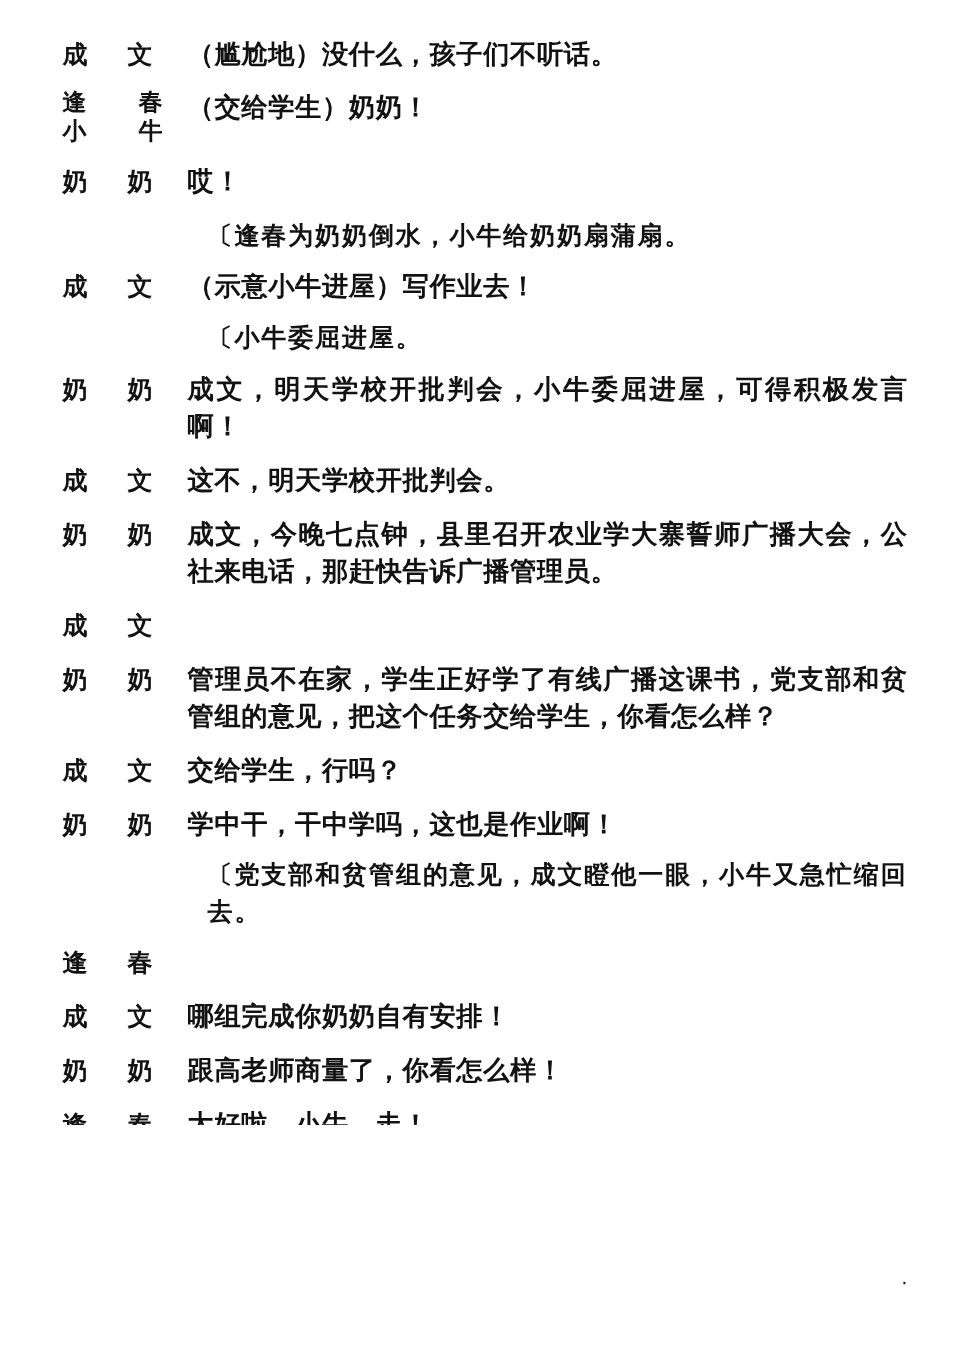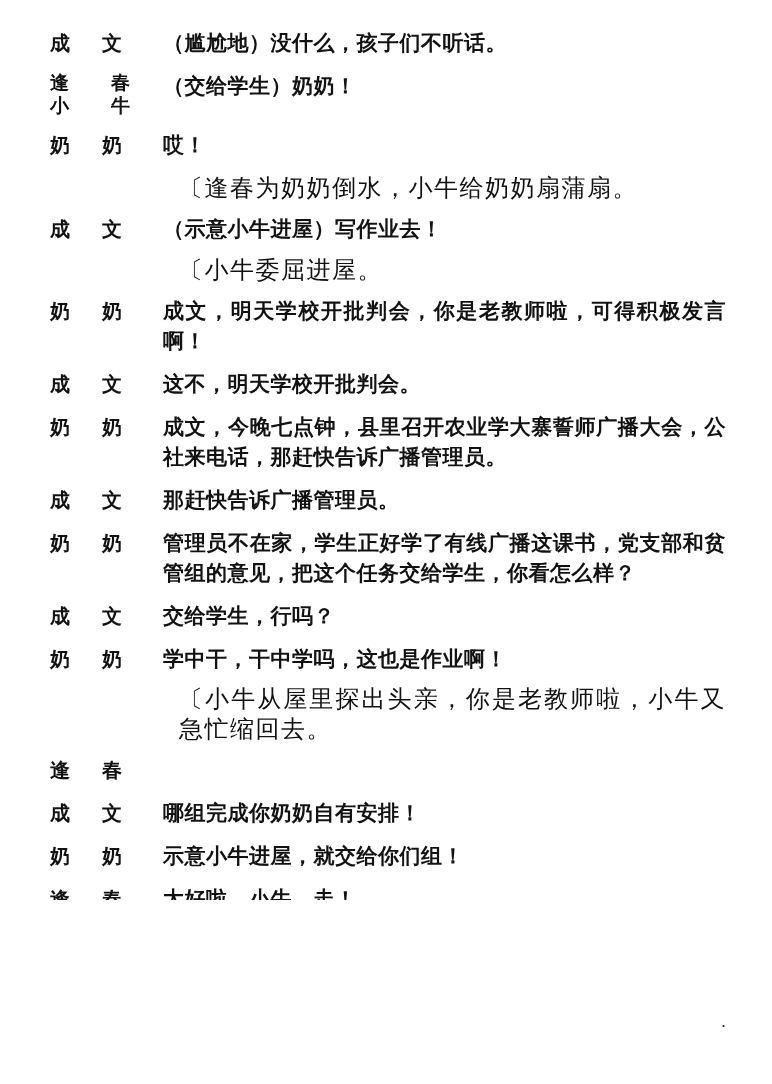--- a/index.html
+++ b/index.html
@@ -51,25 +51,24 @@
   .speaker.two-rows .sp-inner {
     width: 80px;
   }
   .text {
     flex: 1 1 auto;
     font-size: 21px;
     line-height: 30px;
     font-weight: bold;
     letter-spacing: 0.5px;
     text-align: justify;
-    margin-left: 13px;
   }
   .line.stage .text {
-    font-weight: normal;
-    font-size: 24px;
+    font-weight: bold;
+    font-size: 20px;
     letter-spacing: 1.5px;
   }
   .line.stage {
     margin-bottom: 11px;
   }
   .line.narrow {
     margin-bottom: 11px;
   }
   .indent-stage {
     padding-left: 16px;
@@ -153,21 +152,21 @@
       <div class="text indent-stage">〔小牛委屈进屋。</div>
     </div>
 
     <div class="line">
       <div class="speaker">
         <div class="sp-inner">
           <span>奶</span>
           <span>奶</span>
         </div>
       </div>
-      <div class="text">成文，明天学校开批判会，你是老教师啦，可得积极发言啊！</div>
+      <div class="text">成文，明天学校开批判会，小牛委屈进屋，可得积极发言啊！</div>
     </div>
 
     <div class="line">
       <div class="speaker">
         <div class="sp-inner">
           <span>成</span>
           <span>文</span>
         </div>
       </div>
       <div class="text">这不，明天学校开批判会。</div>
@@ -183,21 +182,20 @@
       <div class="text">成文，今晚七点钟，县里召开农业学大寨誓师广播大会，公社来电话，那赶快告诉广播管理员。</div>
     </div>
 
     <div class="line">
       <div class="speaker">
         <div class="sp-inner">
           <span>成</span>
           <span>文</span>
         </div>
       </div>
-      <div class="text">那赶快告诉广播管理员。</div>
     </div>
 
     <div class="line">
       <div class="speaker">
         <div class="sp-inner">
           <span>奶</span>
           <span>奶</span>
         </div>
       </div>
       <div class="text">管理员不在家，学生正好学了有线广播这课书，党支部和贫管组的意见，把这个任务交给学生，你看怎么样？</div>
@@ -218,21 +216,21 @@
         <div class="sp-inner">
           <span>奶</span>
           <span>奶</span>
         </div>
       </div>
       <div class="text">学中干，干中学吗，这也是作业啊！</div>
     </div>
 
     <div class="line stage">
       <div class="speaker"></div>
-      <div class="text indent-stage spaced-wide">〔小牛从屋里探出头亲，你是老教师啦，小牛又急忙缩回去。</div>
+      <div class="text indent-stage spaced-wide">〔党支部和贫管组的意见，成文瞪他一眼，小牛又急忙缩回去。</div>
     </div>
 
     <div class="line">
       <div class="speaker">
         <div class="sp-inner">
           <span>逢</span>
           <span>春</span>
         </div>
       </div>
     </div>
@@ -247,21 +245,21 @@
       <div class="text">哪组完成你奶奶自有安排！</div>
     </div>
 
     <div class="line">
       <div class="speaker">
         <div class="sp-inner">
           <span>奶</span>
           <span>奶</span>
         </div>
       </div>
-      <div class="text">示意小牛进屋，就交给你们组！</div>
+      <div class="text">跟高老师商量了，你看怎么样！</div>
     </div>
 
     <div class="line clipped">
       <div class="speaker">
         <div class="sp-inner">
           <span>逢</span>
           <span>春</span>
         </div>
       </div>
       <div class="text">太好啦，小牛，走！</div>

